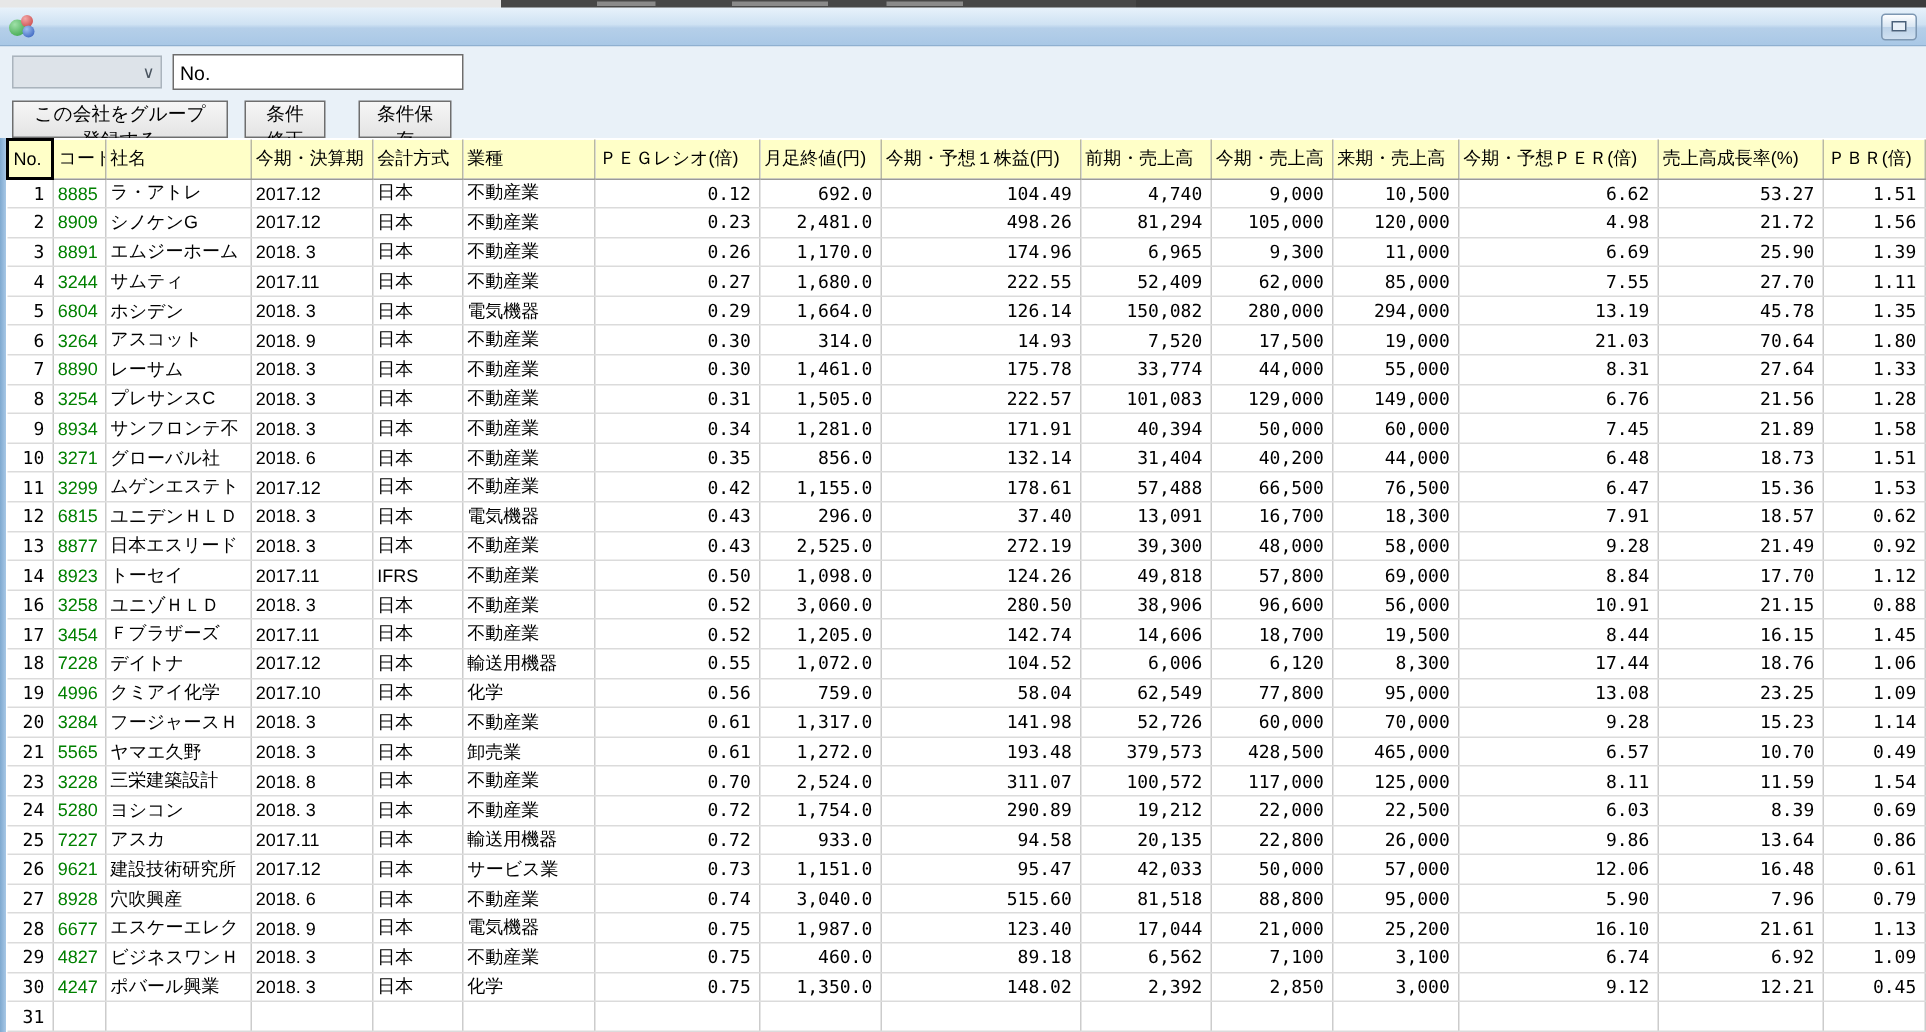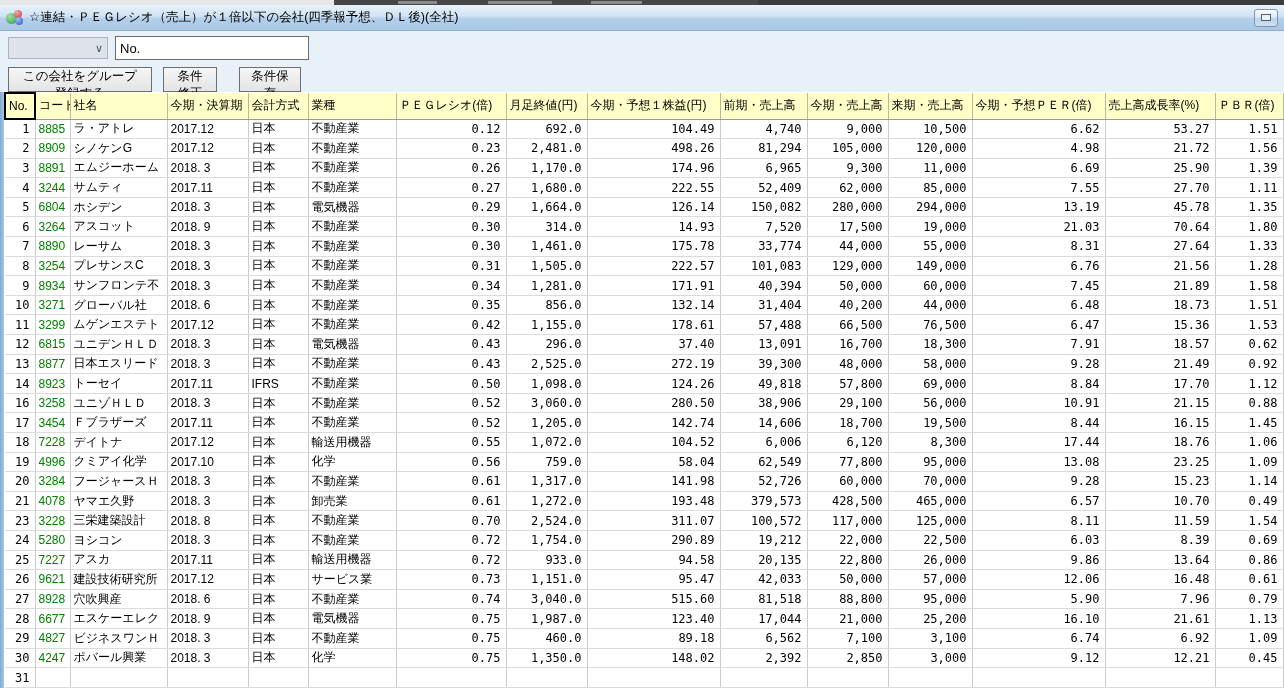--- a/index.html
+++ b/index.html
@@ -70,21 +70,20 @@
     <span class="frag" style="left:38%;width:5%;"></span>
     <span class="frag" style="left:46%;width:4%;"></span>
   </div>
 
   <div class="titlebar">
     <span class="app-icon">
         <i class="g"></i>
         <i class="r"></i>
         <i class="b"></i>
       </span>
-    <span class="title-text">☆連結・ＰＥＧレシオ（売上）が１倍以下の会社(四季報予想、ＤＬ後)(全社)</span>
     <button class="win-btn" title="">
       <span class="glyph"></span>
     </button>
   </div>
 
   <div class="toolbar">
     <div class="tb-row1">
       <div class="dropdown">
         <span></span>
         <span class="chev">∨</span>
@@ -380,21 +379,21 @@
     <td class="c-no">16</td>
     <td class="c-code">3258</td>
     <td>ユニゾＨＬＤ</td>
     <td>2018. 3</td>
     <td>日本</td>
     <td>不動産業</td>
     <td class="num">0.52</td>
     <td class="num">3,060.0</td>
     <td class="num">280.50</td>
     <td class="num">38,906</td>
-    <td class="num">29,100</td>
+    <td class="num">96,600</td>
     <td class="num">56,000</td>
     <td class="num">10.91</td>
     <td class="num">21.15</td>
     <td class="num">0.88</td>
   </tr>
           <tr>
     <td class="c-no">17</td>
     <td class="c-code">3454</td>
     <td>Ｆブラザーズ</td>
     <td>2017.11</td>
@@ -456,21 +455,21 @@
     <td class="num">141.98</td>
     <td class="num">52,726</td>
     <td class="num">60,000</td>
     <td class="num">70,000</td>
     <td class="num">9.28</td>
     <td class="num">15.23</td>
     <td class="num">1.14</td>
   </tr>
           <tr>
     <td class="c-no">21</td>
-    <td class="c-code">4078</td>
+    <td class="c-code">5565</td>
     <td>ヤマエ久野</td>
     <td>2018. 3</td>
     <td>日本</td>
     <td>卸売業</td>
     <td class="num">0.61</td>
     <td class="num">1,272.0</td>
     <td class="num">193.48</td>
     <td class="num">379,573</td>
     <td class="num">428,500</td>
     <td class="num">465,000</td>

